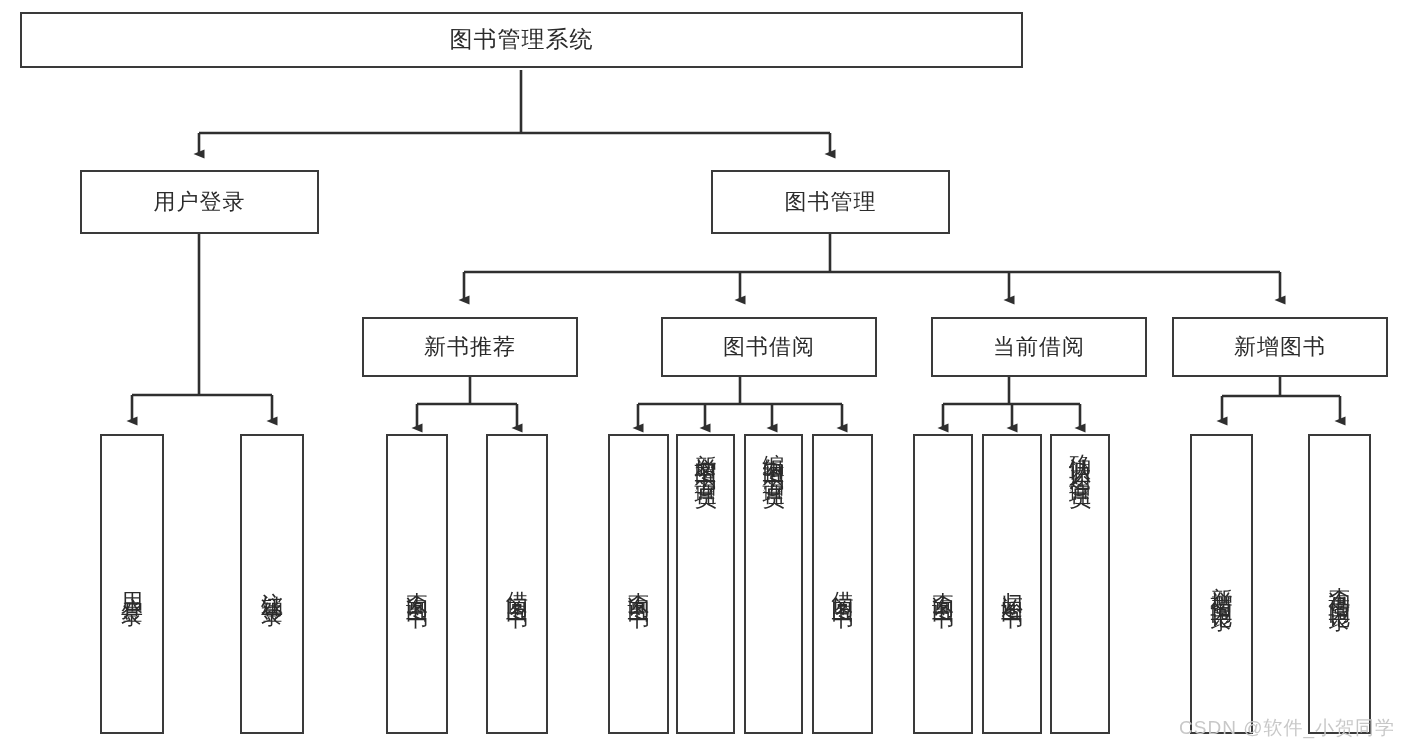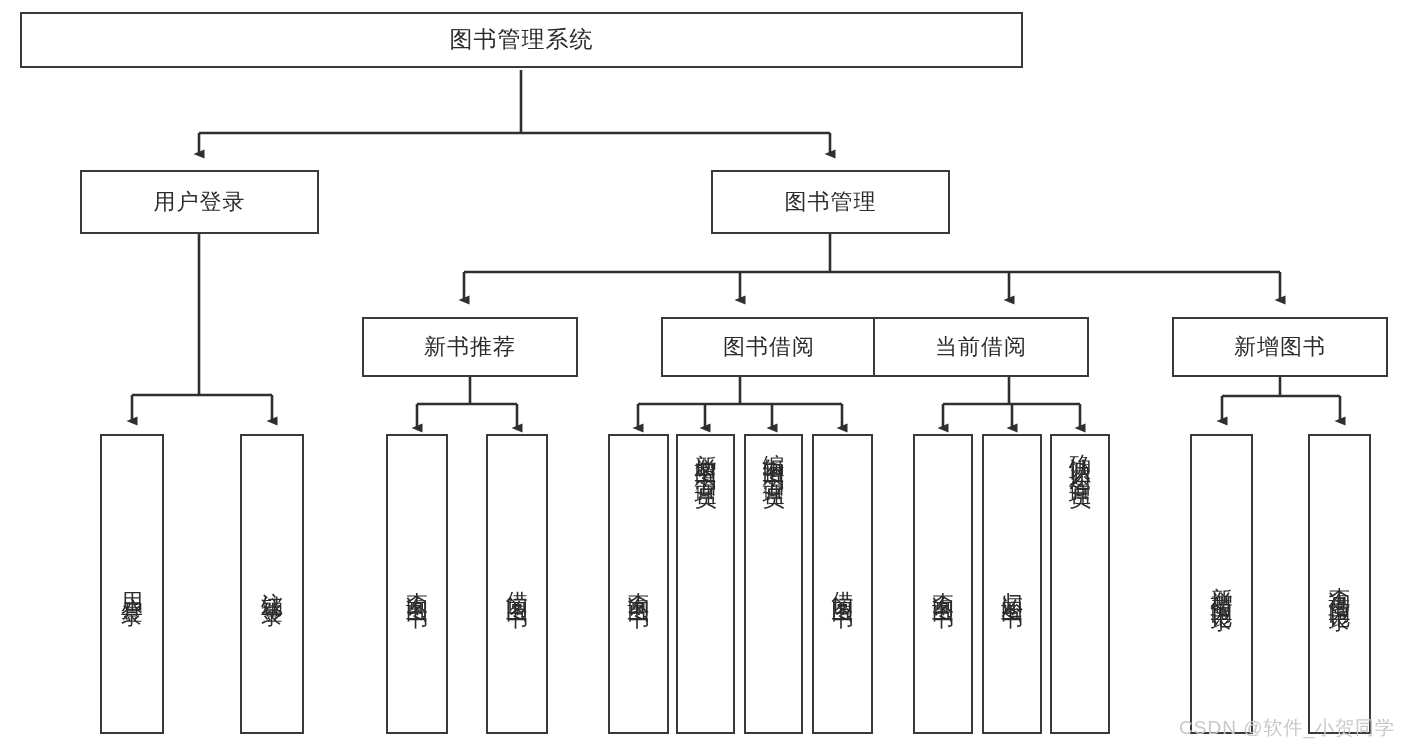--- a/index.html
+++ b/index.html
@@ -126,21 +126,21 @@
   <div class="node h-node" style="left:711px;top:170px;width:239px;height:64px;">
     <span class="lbl">图书管理</span>
   </div>
 
   <div class="node h-node" style="left:362px;top:317px;width:216px;height:60px;">
     <span class="lbl">新书推荐</span>
   </div>
   <div class="node h-node" style="left:632px;top:317px;width:216px;height:60px;margin-left:29px;">
     <span class="lbl">图书借阅</span>
   </div>
-  <div class="node h-node" style="left:873px;top:317px;width:216px;height:60px;">
+  <div class="node h-node" style="left:931px;top:317px;width:216px;height:60px;">
     <span class="lbl">当前借阅</span>
   </div>
   <div class="node h-node" style="left:1172px;top:317px;width:216px;height:60px;">
     <span class="lbl">新增图书</span>
   </div>
 
   <div class="node v-node mid" style="left:100px;top:434px;width:64px;height:300px;">
     <span class="lbl">用户登录</span>
   </div>
   <div class="node v-node mid" style="left:240px;top:434px;width:64px;height:300px;">

